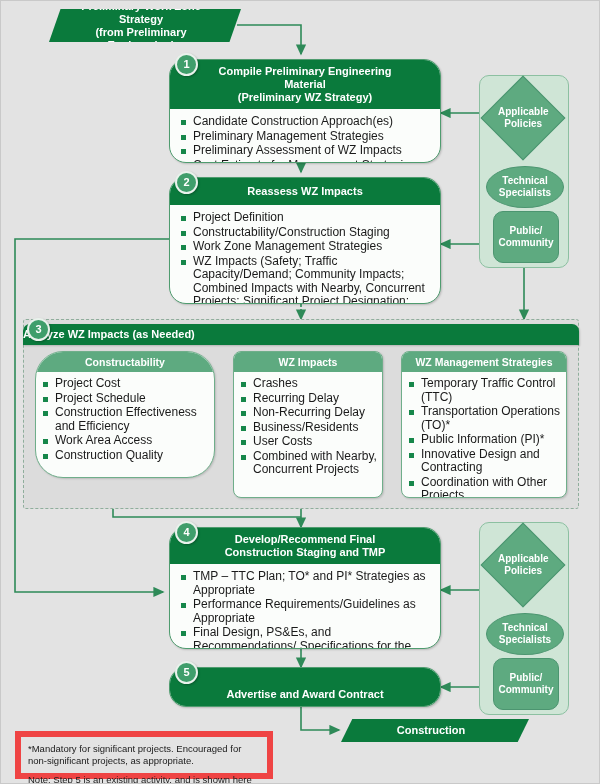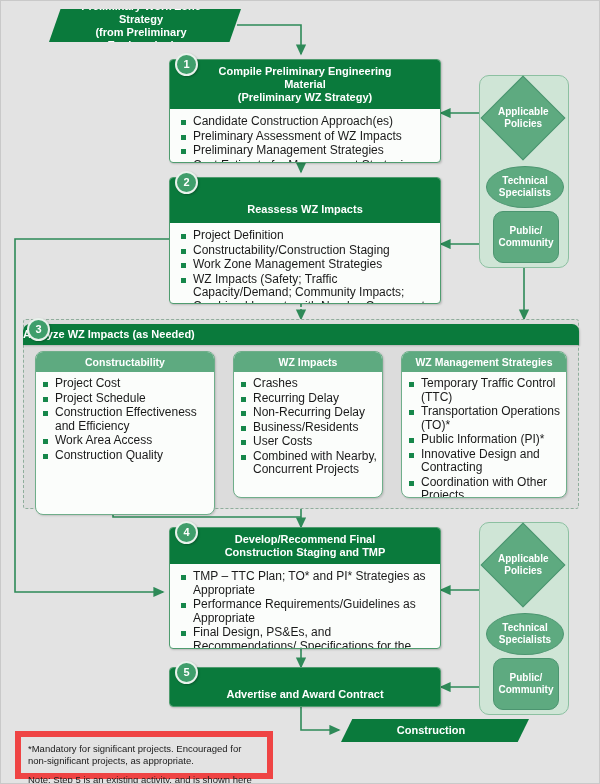--- a/index.html
+++ b/index.html
@@ -44,35 +44,35 @@
     clip-path: polygon(6% 0, 100% 0, 94% 100%, 0 100%);
   }
   .banner span { display: block; }
 
   
   .step {
     position: absolute;
     box-sizing: border-box;
     background: #fbfdfb;
     border: 1px solid #4f9c6f;
-    border-radius: 4px;
+    border-radius: 17px;
     box-shadow: 1px 1px 2px rgba(0,0,0,0.18);
     overflow: hidden;
   }
   .step-head {
     background: #0a7a3c;
     color: #ffffff;
     font-weight: bold;
     font-size: 11px;
     line-height: 13px;
     text-align: center;
     padding: 5px 30px;
     box-sizing: border-box;
   }
-  .step-head.solo { padding-top: 25px; padding-bottom: 7px; }
+  .step-head.solo { padding-top: 7px; padding-bottom: 7px; }
   .step-head span { display:block; }
   .step-body {
     padding: 6px 8px 7px 10px;
   }
   ul.bullets {
     list-style: none;
     margin: 0;
     padding: 0;
   }
   ul.bullets li {
@@ -263,22 +263,22 @@
 
   <div class="badge" style="left:174px; top:52px;">1</div>
   <div class="step" style="left:168px; top:58px; width:272px; height:104px;">
     <div class="step-head">
       <span>Compile Preliminary Engineering Material</span>
       <span>(Preliminary WZ Strategy)</span>
     </div>
     <div class="step-body">
       <ul class="bullets">
         <li>Candidate Construction Approach(es)</li>
+        <li>Preliminary Management Strategies</li>
         <li>Preliminary Assessment of WZ Impacts</li>
-        <li>Preliminary Management Strategies</li>
         <li>Cost Estimate for Management Strategies</li>
       </ul>
     </div>
   </div>
 
   <div class="badge" style="left:174px; top:170px;">2</div>
   <div class="step" style="left:168px; top:176px; width:272px; height:127px;">
     <div class="step-head solo">
       <span>Reassess WZ Impacts</span>
     </div>
@@ -289,21 +289,21 @@
         <li>Work Zone Management Strategies</li>
         <li>WZ Impacts (Safety; Traffic Capacity/Demand; Community Impacts; Combined Impacts with Nearby, Concurrent Projects; Significant Project Designation; Modifications to Management Strategies)</li>
       </ul>
     </div>
   </div>
 
   <div class="group3" style="left:22px; top:318px; width:556px; height:190px;"></div>
   <div class="badge" style="left:26px; top:317px;">3</div>
   <div class="group3-head" style="left:22px; top:323px; width:556px; height:21px;">Analyze WZ Impacts (as Needed)</div>
 
-  <div class="subbox" style="left:34px; top:350px; width:180px; height:164px;">
+  <div class="subbox" style="left:34px; top:350px; width:180px; height:127px;border-radius:28px;">
     <div class="subbox-head">Constructability</div>
     <div class="subbox-body">
       <ul class="bullets">
         <li>Project Cost</li>
         <li>Project Schedule</li>
         <li>Construction Effectiveness and Efficiency</li>
         <li>Work Area Access</li>
         <li>Construction Quality</li>
       </ul>
     </div>

